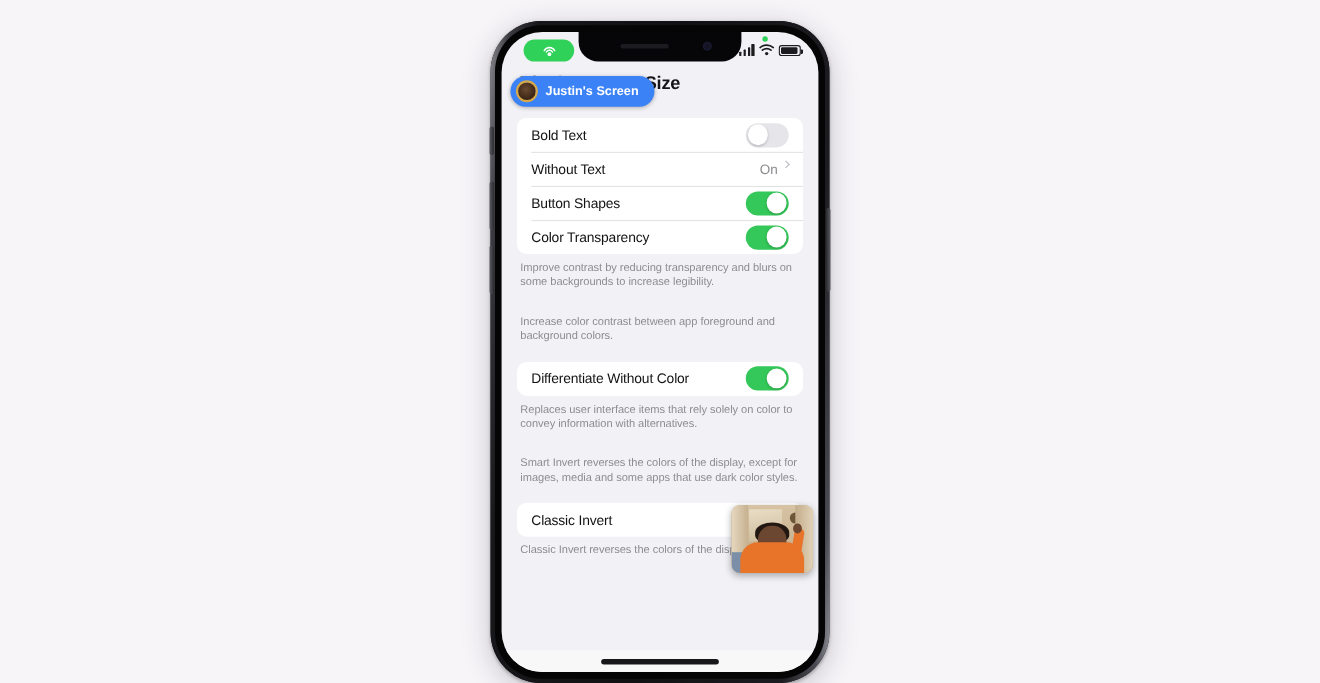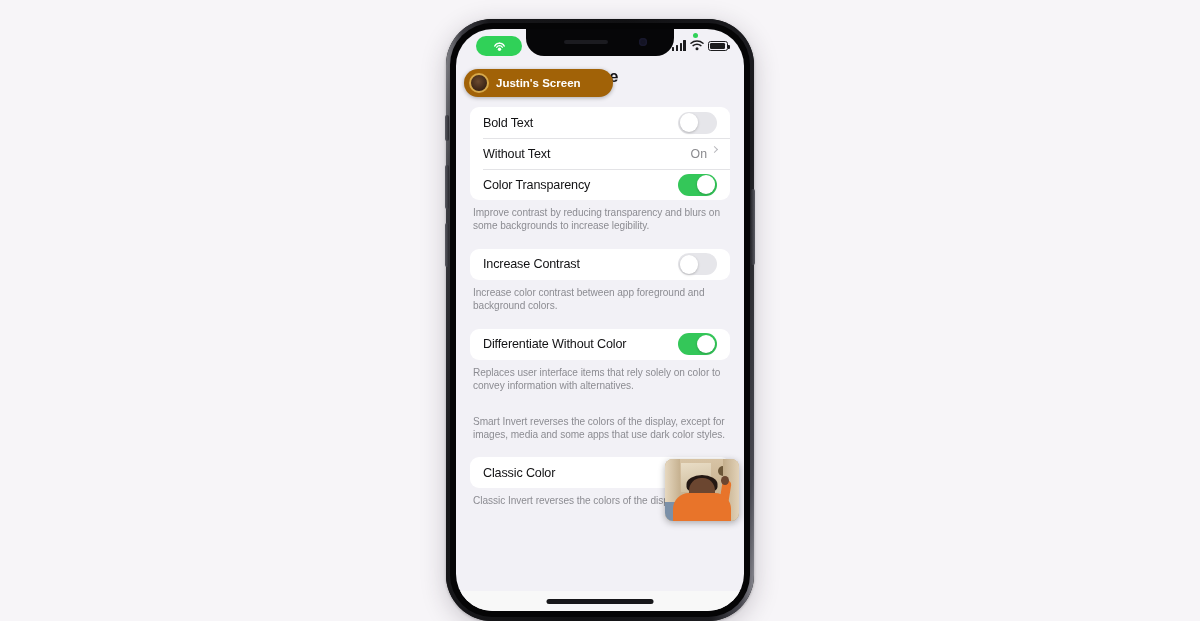--- a/index.html
+++ b/index.html
@@ -75,22 +75,22 @@
     height:4px; background:#1c1c1e; border-radius:0 1px 1px 0; }
 
   
   #nav-bar { position:absolute; top:30px; left:0; width:100%; height:40px; z-index:20; }
   #page-title { position:absolute; left:16px; top:8px; font-size:16.5px; font-weight:bold;
     color:#151518; letter-spacing:-.2px; white-space:nowrap; }
 
   
   #screen-share-label {
     position:absolute; left:8px; top:40px; z-index:45;
-    height:28px; padding:0 32px 0 5px; border-radius:14px;
-    background:#a16207; display:flex; align-items:center; gap:7px;
+    height:28px; padding:0 14px 0 5px; border-radius:14px;
+    background:#3b82f6; display:flex; align-items:center; gap:7px;
     box-shadow:0 1px 4px rgba(0,0,0,.3);
   }
   #share-avatar { width:20px; height:20px; border-radius:50%;
     background:radial-gradient(circle at 45% 40%, #6b4a30, #3a2415 70%);
     border:2px solid #d6a84a; flex:none; }
   #share-name { color:#fff; font-size:11.5px; font-weight:bold; white-space:nowrap; }
 
   
   #settings-list {
     position:absolute; top:78px; left:0; width:100%; bottom:0;
@@ -226,53 +226,51 @@
             </div>
           </div>
           <div class="row">
             <div class="row-label">Without Text</div>
             <div class="row-value">
               <span>On</span>
               <span class="chevron"></span>
             </div>
           </div>
           <div class="row">
+            <div class="row-label">Button Shapes</div>
+            <div class="toggle on">
+              <div class="knob"></div>
+            </div>
+          </div>
+          <div class="row">
             <div class="row-label">Color Transparency</div>
             <div class="toggle on">
               <div class="knob"></div>
             </div>
           </div>
         </div>
         <div class="footnote">Improve contrast by reducing transparency and blurs on some backgrounds to increase legibility.</div>
         <div class="gap"></div>
-        <div class="card">
-          <div class="row">
-            <div class="row-label">Increase Contrast</div>
-            <div class="toggle">
-              <div class="knob"></div>
-            </div>
-          </div>
-        </div>
         <div class="footnote">Increase color contrast between app foreground and background colors.</div>
         <div class="gap"></div>
         <div class="card">
           <div class="row">
             <div class="row-label">Differentiate Without Color</div>
             <div class="toggle on">
               <div class="knob"></div>
             </div>
           </div>
         </div>
         <div class="footnote">Replaces user interface items that rely solely on color to convey information with alternatives.</div>
         <div class="gap"></div>
         <div class="footnote">Smart Invert reverses the colors of the display, except for images, media and some apps that use dark color styles.</div>
         <div class="gap"></div>
         <div class="card">
           <div class="row">
-            <div class="row-label">Classic Color</div>
+            <div class="row-label">Classic Invert</div>
             <div class="toggle">
               <div class="knob"></div>
             </div>
           </div>
         </div>
         <div class="footnote">Classic Invert reverses the colors of the display.</div>
         <div class="gap"></div>
       </div>
 
     <div id="pip-video">

